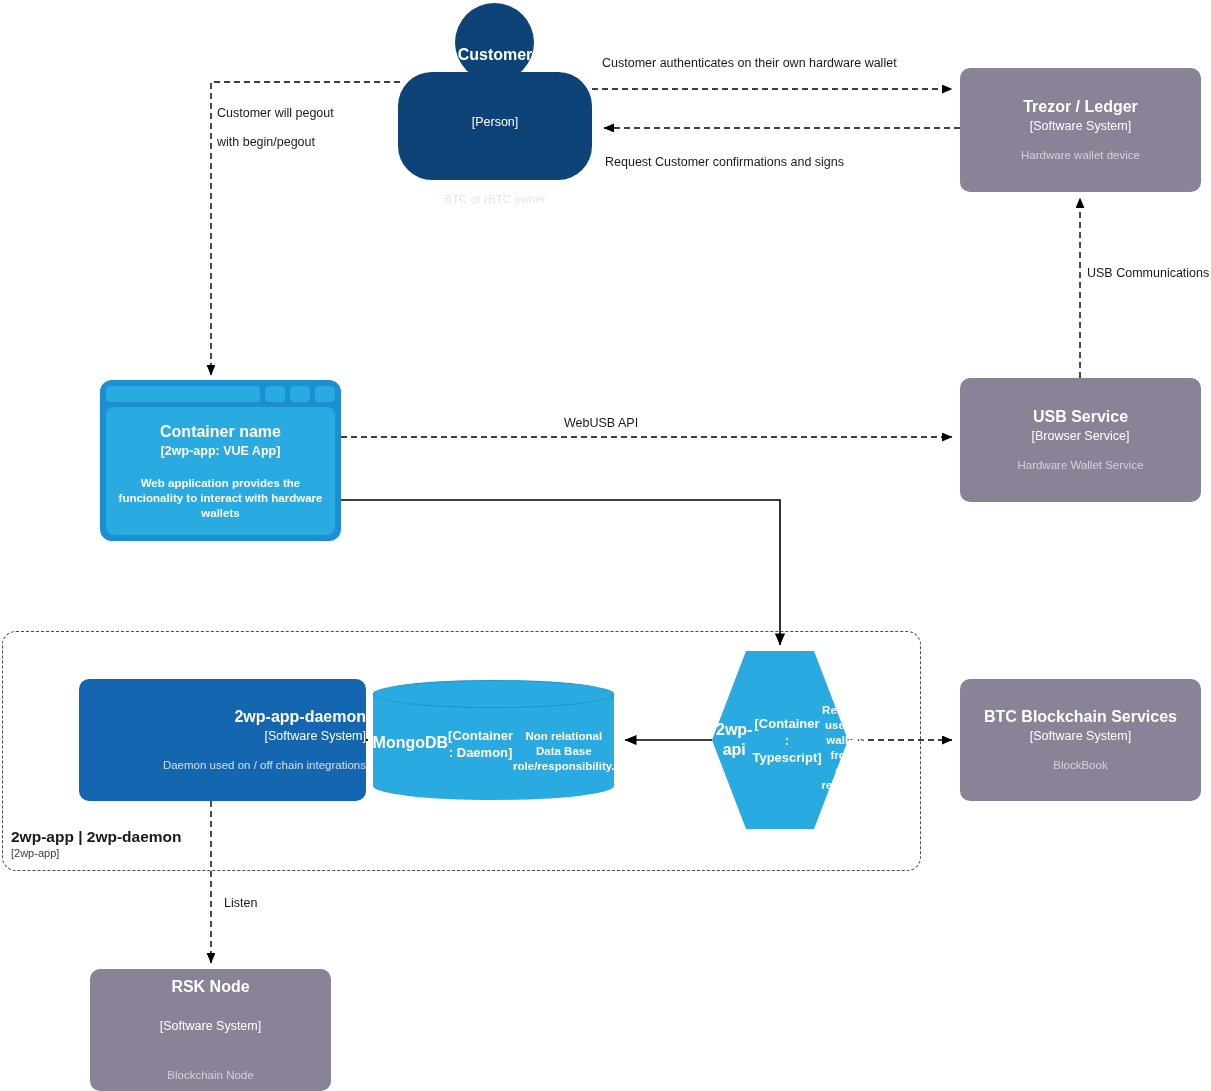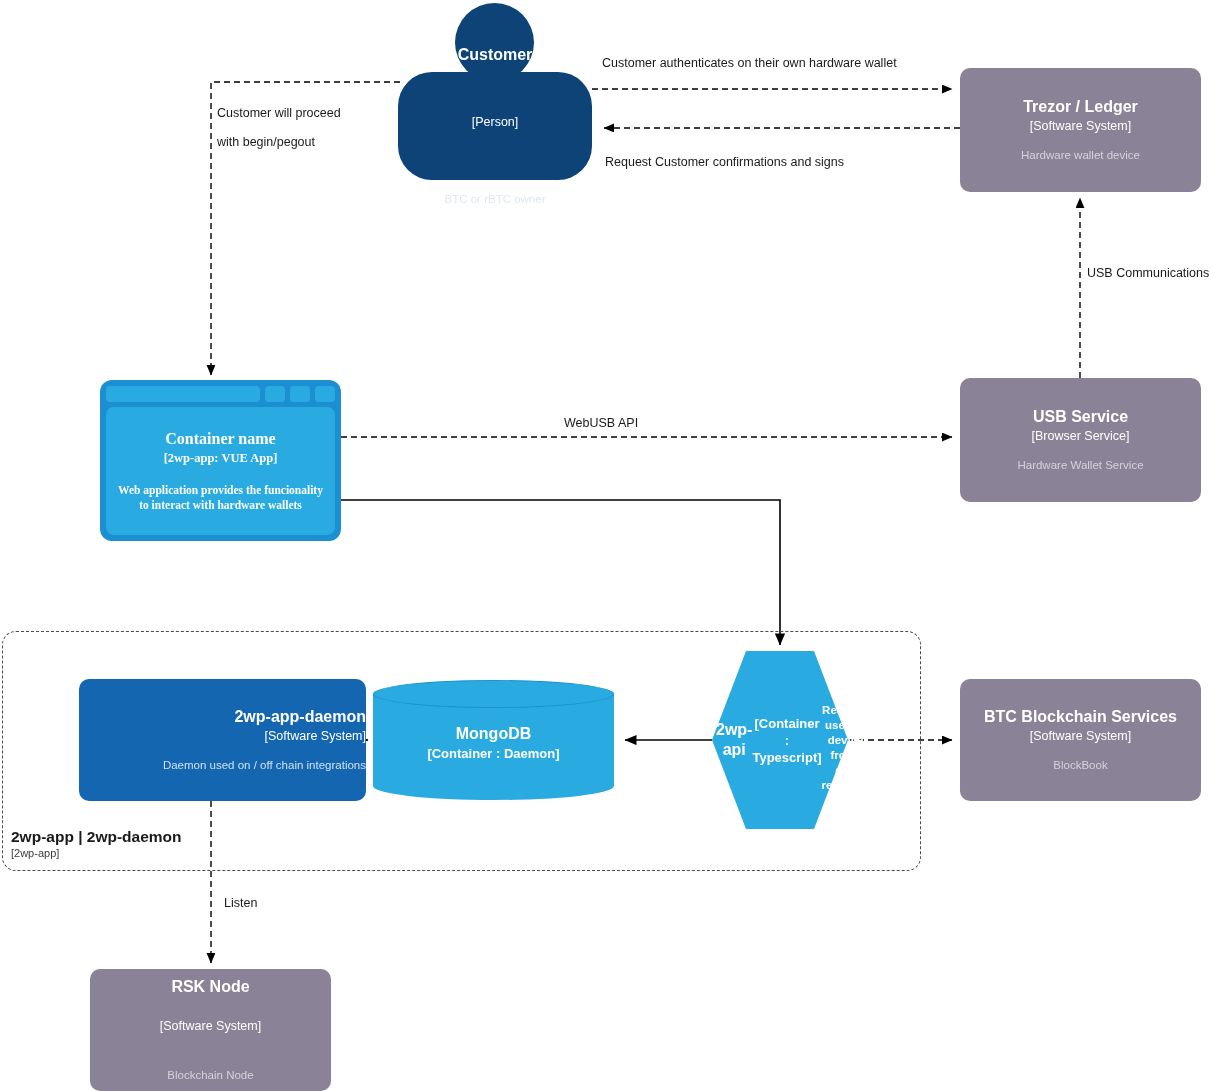--- a/index.html
+++ b/index.html
@@ -80,21 +80,20 @@
     border-radius: 10px;
   }
   .sys-blue .n-desc { color: #cfe0f0; }
 
   
   .browser {
     position: absolute;
     background: #1b8fd1;
     border-radius: 12px;
     padding: 6px;
-    font-family: Liberation Serif, serif;
   }
   .browser-bar {
     display: flex;
     gap: 5px;
     height: 16px;
     margin-bottom: 5px;
   }
   .browser-url {
     flex: 1;
     background: #29abe2;
@@ -140,21 +139,21 @@
     height: 28px;
     border-radius: 50%;
     background: #29abe2;
   }
   .cyl-top { top: 0; border: 1px solid #1b93c9; }
   .cyl-bottom { bottom: 0; }
   .cyl-text {
     position: absolute;
     left: 0; right: 0; top: 0; bottom: 0;
     display: flex;
-    flex-direction: column;
+    flex-direction: row;
     align-items: center;
     justify-content: center;
     text-align: center;
     color: #ffffff;
     padding-top: 6px;
   }
   .cyl-text .n-title { font-size: 16px; }
   .cyl-text .n-type { font-weight: bold; font-size: 13px; }
   .cyl-text .n-desc { color:#ffffff; font-weight: bold; margin-top: 16px; max-width: 230px; }
 
@@ -261,21 +260,21 @@
 
     <g>
       <path d="M 211,801 L 211,963" stroke="#000" stroke-width="1.4" stroke-dasharray="6,4" fill="none" marker-end="url(#arrow)"></path>
     </g>
   </svg>
 
   <div class="edge-label" style="left:602px; top:55px;">Customer authenticates on their own hardware wallet</div>
 
   <div class="edge-label" style="left:605px; top:154px;">Request Customer confirmations and signs</div>
 
-  <div class="edge-label" style="left:217px; top:105px;">Customer will proceed</div>
+  <div class="edge-label" style="left:217px; top:105px;">Customer will pegout</div>
 
   <div class="edge-label" style="left:217px; top:134px;">with begin/pegout</div>
 
   <div class="edge-label" style="left:564px; top:415px;">WebUSB API</div>
 
   <div class="edge-label" style="left:1087px; top:265px;">USB Communications</div>
 
   <div class="edge-label" style="left:224px; top:895px;">Listen</div>
 
   <div class="boundary" style="left:2px; top:631px; width:919px; height:240px;"></div>
@@ -325,29 +324,30 @@
     <div class="n-desc">Daemon used on / off chain integrations</div>
   </div>
 
   <div class="cyl-wrap" style="left:373px; top:680px; width:241px; height:120px;">
     <div class="cyl-body"></div>
     <div class="cyl-bottom"></div>
     <div class="cyl-top"></div>
     <div class="cyl-text">
       <div class="n-title">MongoDB</div>
       <div class="n-type">[Container : Daemon]</div>
+      <div class="n-desc">Non relational Data Base role/responsibility.</div>
     </div>
   </div>
 
   <div class="hex-wrap" style="left:712px; top:651px; width:136px; height:178px;">
     <div class="hex-shape"></div>
     <div class="hex-text">
       <div class="n-title">2wp-api</div>
       <div class="n-type">[Container : Typescript]</div>
-      <div class="n-desc">Rest API used to device front-end requests</div>
+      <div class="n-desc">Rest API used to wallets front-end requests</div>
     </div>
   </div>
 
   <div class="sys-box node" style="left:960px; top:679px; width:241px; height:122px;">
     <div class="n-title">BTC Blockchain Services</div>
     <div class="n-type">[Software System]</div>
     <div class="n-desc">BlockBook</div>
   </div>
 
   <div class="sys-box node" style="left:90px; top:969px; width:241px; height:122px;gap:20px;">

